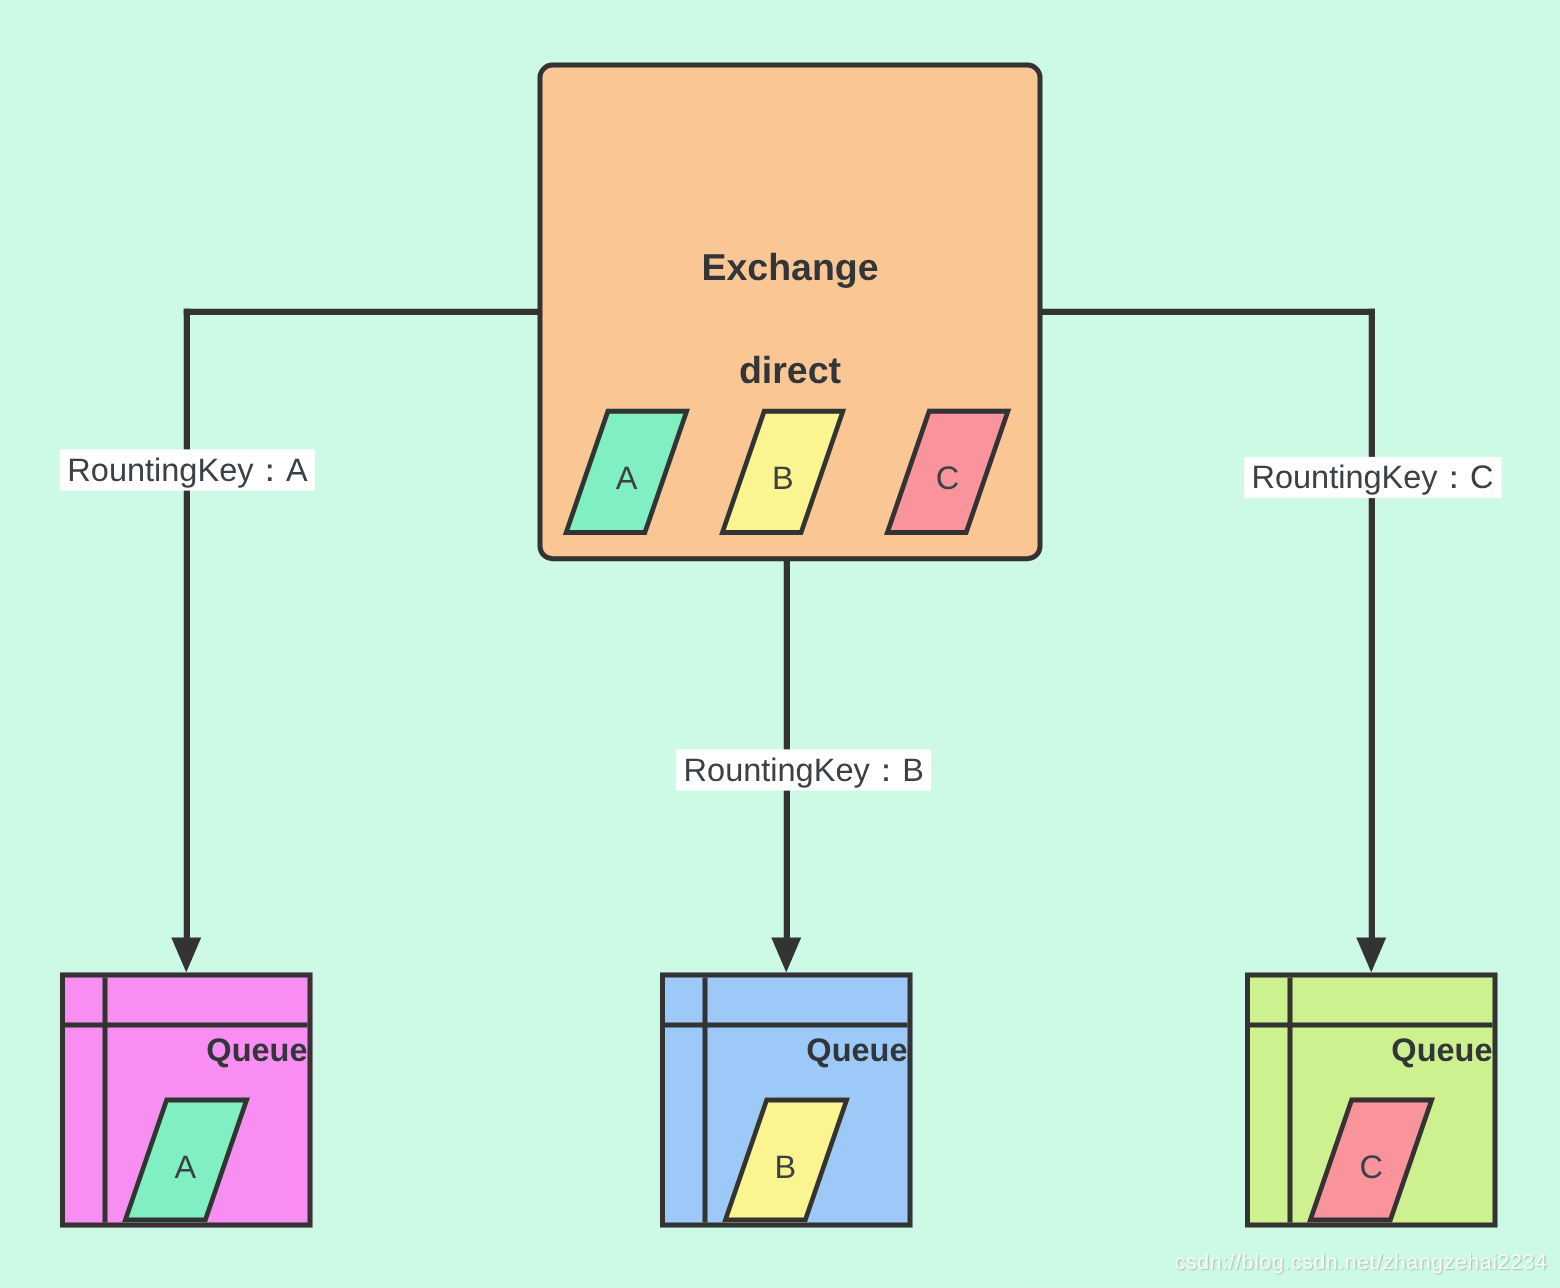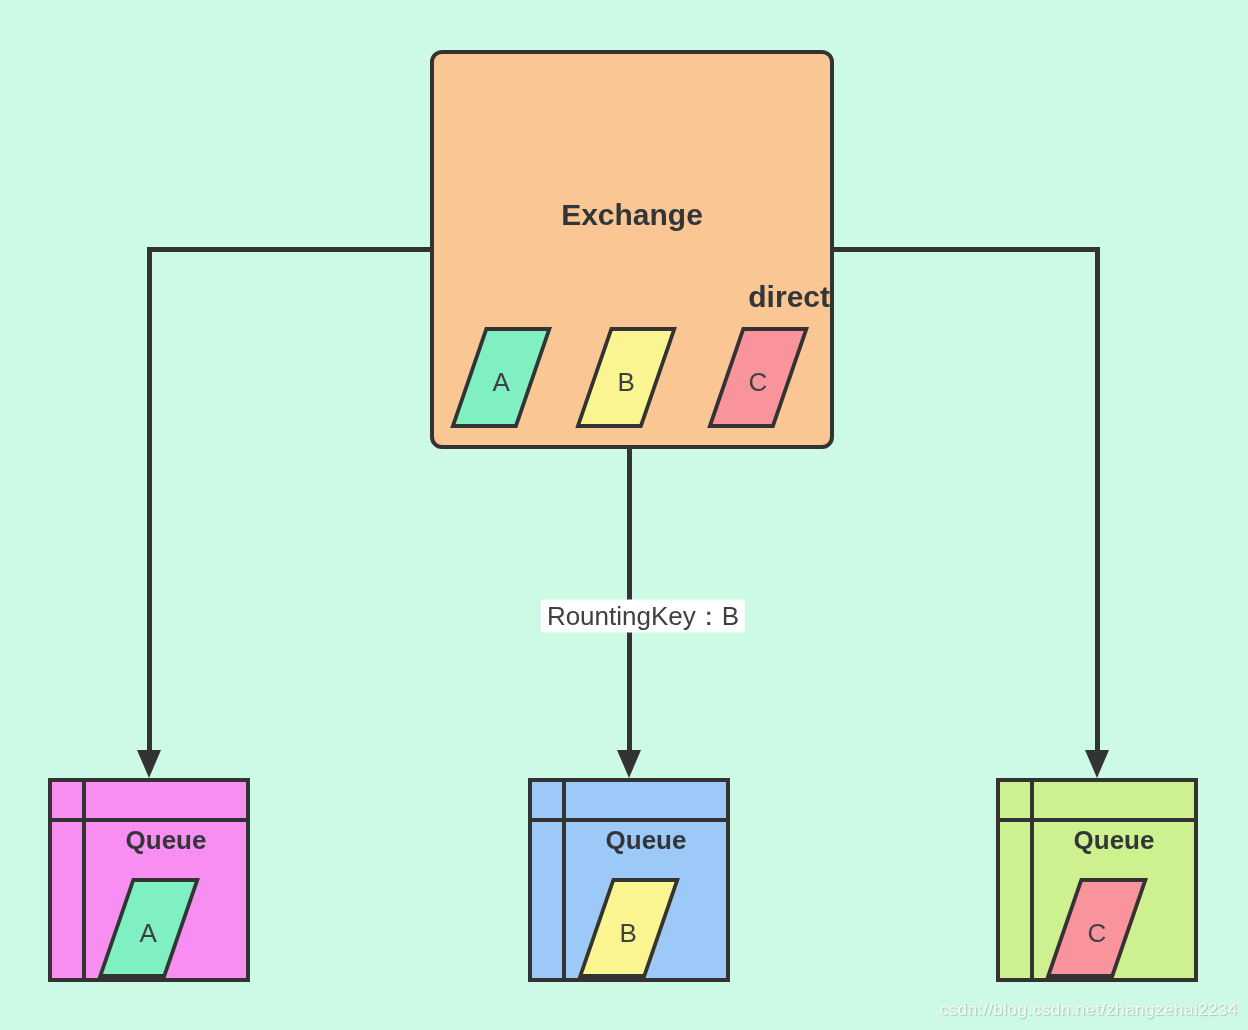--- a/index.html
+++ b/index.html
@@ -10,21 +10,21 @@
   .line{position:absolute;background:var(--stroke,#333);}
   .arrowhead{position:absolute;width:0;height:0;
     border-left:12px solid transparent;border-right:12px solid transparent;
     border-top:28px solid var(--stroke,#333);}
 
   
   .exchange{position:absolute;left:430px;top:50px;width:404px;height:399px;
     box-sizing:border-box;border:4px solid var(--stroke,#333);border-radius:12px;padding-left:28px;}
   .exchange-title{position:absolute;left:0;right:0;top:144px;text-align:center;
     font-size:30px;line-height:34px;font-weight:600;color:var(--text_primary,#333638);}
-  .exchange-type{position:absolute;left:0;right:0;top:226px;text-align:right;
+  .exchange-type{position:absolute;left:0;right:0;top:226px;text-align:center;
     font-size:30px;line-height:34px;font-weight:600;color:var(--text_primary,#333638);}
 
   
   .para{position:absolute;box-sizing:border-box;border:4px solid var(--stroke,#333);
     transform:skewX(-19deg);transform-origin:top left;
     display:flex;align-items:center;justify-content:center;}
   .para-ex{width:67px;height:101px;top:273px;}
   .para-q{width:68px;height:100px;left:80px;top:96px;}
   .para-label{display:block;transform:skewX(19deg) translateY(5px);
     font-size:26px;font-weight:400;color:var(--text_secondary,#3C4145);}
@@ -32,21 +32,21 @@
   
   .routing-label{position:absolute;transform:translate(-50%,-50%);
     background:var(--label_bg,#fff);padding:0 6px;white-space:nowrap;
     font-size:26px;line-height:33px;font-weight:400;color:var(--text_secondary,#3C4145);}
 
   
   .queue{position:absolute;top:778px;width:202px;height:204px;
     box-sizing:border-box;border:4px solid var(--stroke,#333);}
   .queue-vline{position:absolute;left:30px;top:0;bottom:0;width:4px;background:var(--stroke,#333);}
   .queue-hline{position:absolute;left:0;right:0;top:36px;height:4px;background:var(--stroke,#333);}
-  .queue-title{position:absolute;left:34px;width:160px;top:43px;text-align:center;
+  .queue-title{position:absolute;left:34px;width:160px;top:43px;text-align:right;
     font-size:26px;line-height:30px;font-weight:600;color:var(--text_primary,#333638);}
 
   .watermark{position:absolute;right:10px;top:1000px;font-size:17px;letter-spacing:.5px;
     color:rgba(255,255,255,0.85);text-shadow:1px 1px 1px rgba(140,152,146,0.55);}
 </style>
 </head>
 <body>
 
 <div class="canvas">
 
@@ -68,21 +68,23 @@
       <span class="para-label">A</span>
     </div>
     <div class="para para-ex" style="left: 176px; background-color: rgb(250, 245, 144);">
       <span class="para-label">B</span>
     </div>
     <div class="para para-ex" style="left: 308px; background-color: rgb(250, 148, 156);">
       <span class="para-label">C</span>
     </div>
   </div>
 
+  <div class="routing-label" style="left:150px;top:376px;">RountingKey：A</div>
   <div class="routing-label" style="left:630px;top:616px;margin-left:13px;">RountingKey：B</div>
+  <div class="routing-label" style="left:1098px;top:382px;">RountingKey：C</div>
 
   <div class="queue" style="left: 48px; background-color: rgb(248, 142, 241);">
     <div class="queue-vline"></div>
     <div class="queue-hline"></div>
     <div class="queue-title">Queue</div>
     <div class="para para-q" style="background-color: rgb(128, 239, 193);">
       <span class="para-label">A</span>
     </div>
   </div>
 

